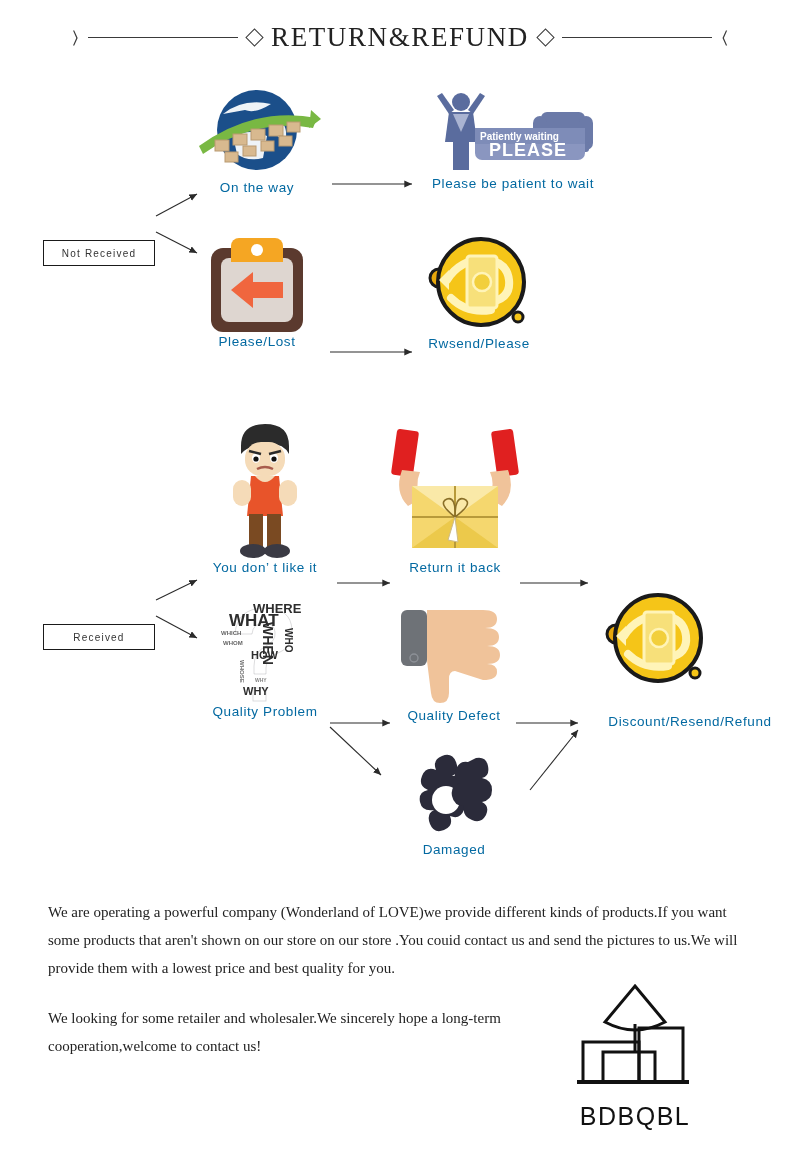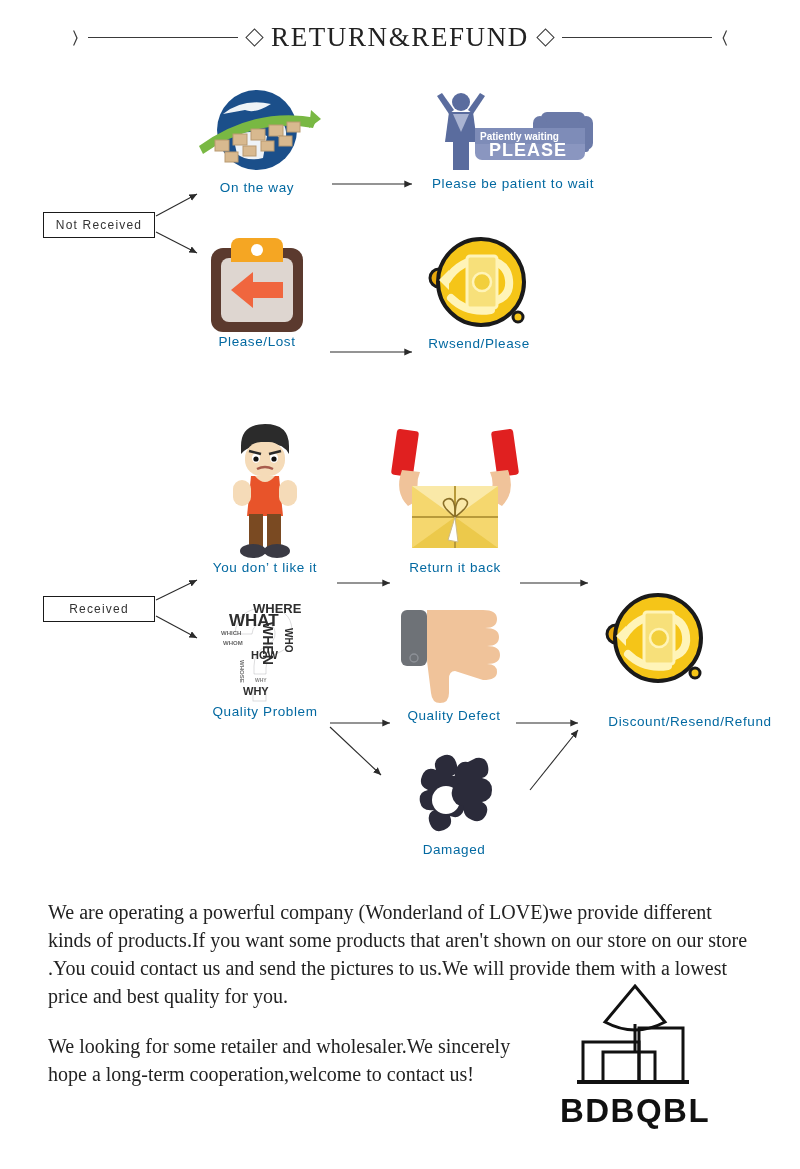--- a/index.html
+++ b/index.html
@@ -20,21 +20,21 @@
              color:#222;white-space:nowrap;}
 
   
   .node{position:absolute;text-align:center;}
   .node .cap{font-size:13.5px;color:#0369a1;letter-spacing:.6px;white-space:nowrap;
              font-family:"Liberation Sans",sans-serif;}
   .art{margin:0 auto;position:relative;}
 
   .boxlabel{position:absolute;border:1px solid #1a1a1a;background:#fff;
             display:flex;align-items:center;justify-content:center;
-            font-size:12px;letter-spacing:1.2px;color:#333;}
+            font-size:10px;letter-spacing:1.2px;color:#333;margin-top:28px;}
 
   svg.conn{position:absolute;left:0;top:0;width:800px;height:1169px;
            pointer-events:none;overflow:visible;}
 
   
   .globe{width:128px;height:96px;}
   
   .pleasewait{width:172px;height:88px;}
   
   .clipboard{width:104px;height:100px;}
@@ -48,29 +48,29 @@
                   font-family:"Liberation Sans",sans-serif;line-height:1;}
   
   .thumb{width:118px;height:104px;}
   
   .gear{width:104px;height:90px;}
   
   .parcel{width:146px;height:132px;}
 
   
   .footer{position:absolute;left:48px;top:898px;width:706px;
-          font-family:"Liberation Serif", serif;font-size:20px;line-height:28px;color:#222;}
+          font-family:"Liberation Serif", serif;font-size:15px;line-height:28px;color:#222;}
   .footer p{margin:0 0 22px 0;}
   .footer p.p2{width:500px;}
 
   
   .logo{position:absolute;left:540px;top:980px;width:190px;height:150px;text-align:center;}
   .logo-mark{width:160px;height:110px;margin:0 auto;}
-  .logo-text{font-family:"Liberation Sans",sans-serif;font-weight:bold;font-size:33px;
-             letter-spacing:1.5px;color:#111;margin-top:2px;}
+  .logo-text{font-family:"Liberation Sans",sans-serif;font-weight:normal;font-size:25px;
+             letter-spacing:1.5px;color:#111;margin-top:12px;}
 </style>
 </head>
 <body>
 
 <div class="page">
 
   <div class="header">
     <span class="hdr-arrow">〉</span>
     <span class="hdr-line"></span>
     <span class="hdr-diamond"></span>

